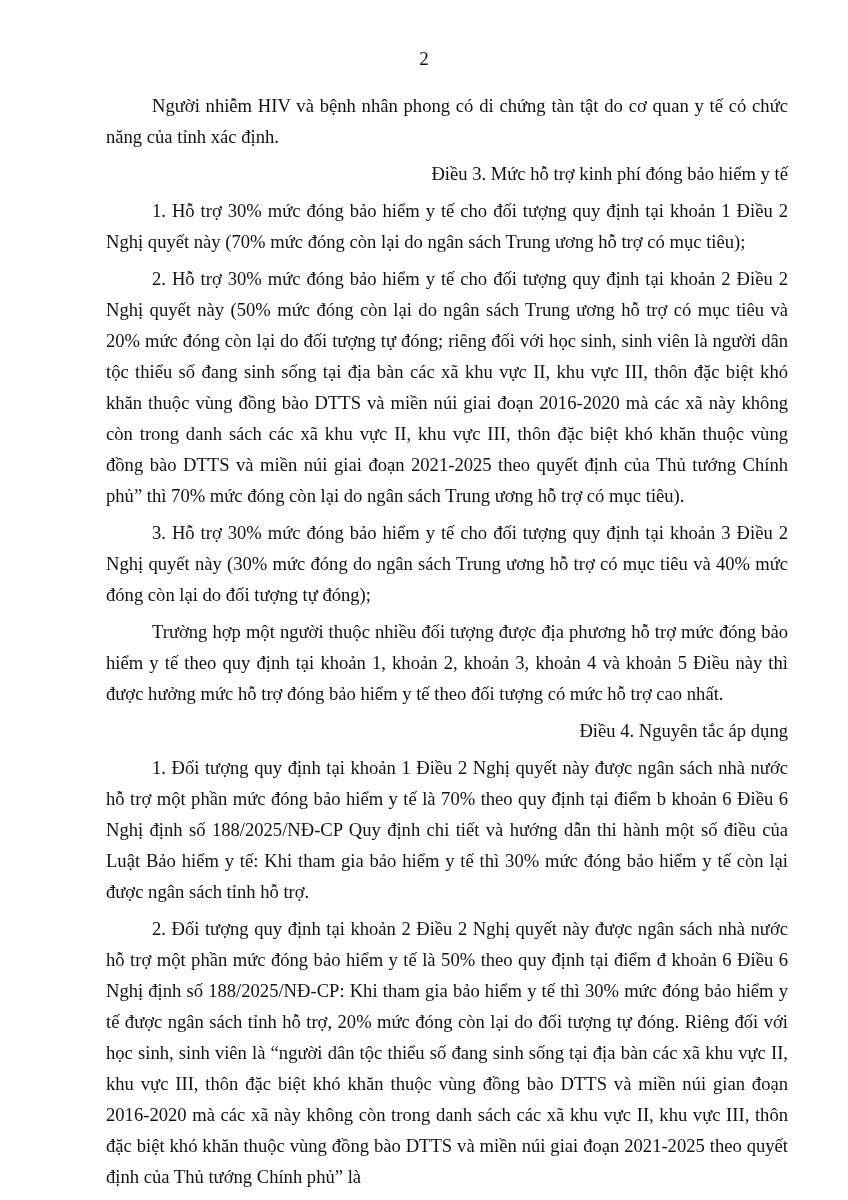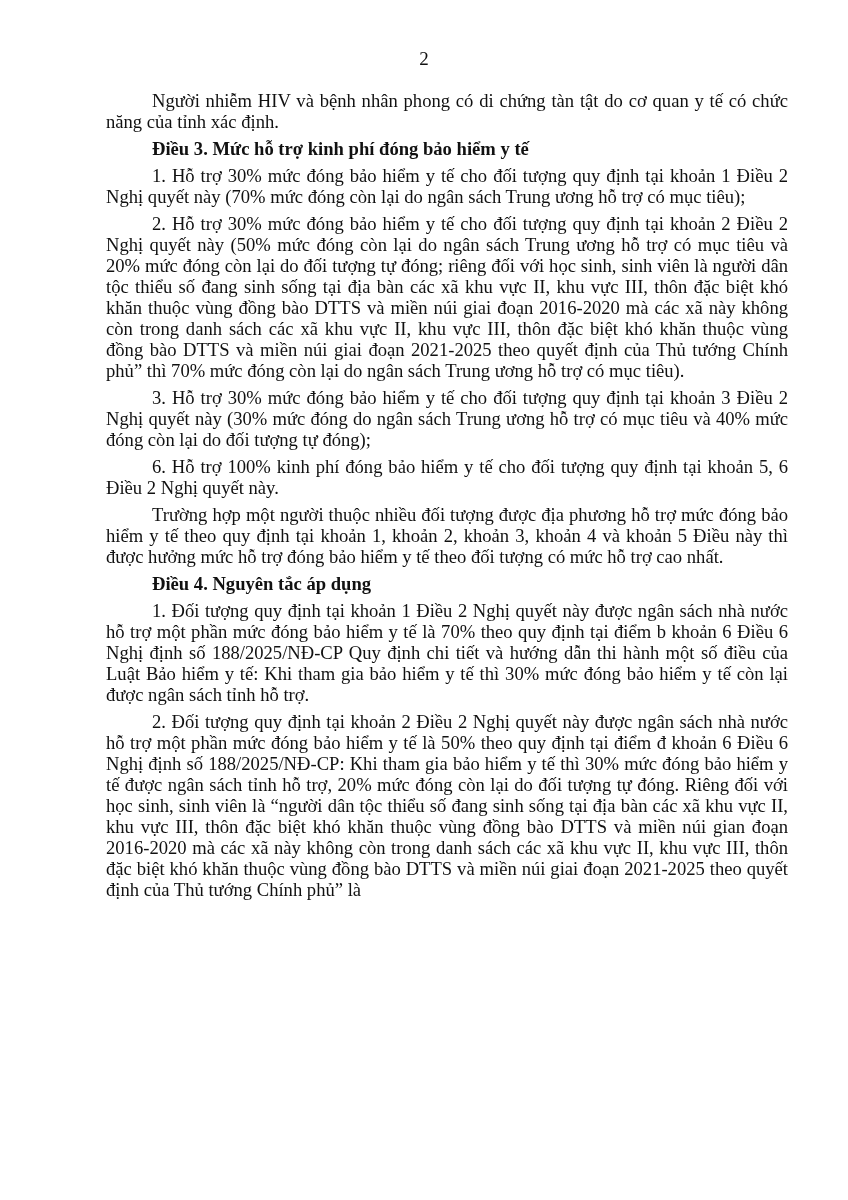--- a/index.html
+++ b/index.html
@@ -7,34 +7,33 @@
     width: 848px; height: 1200px; overflow: hidden; position: relative;
     font-family: "Liberation Serif", "DejaVu Serif", serif;
     color: #111111;
   }
   .page-number {
     position: absolute; top: 48px; left: 0; width: 848px;
     text-align: center; font-size: 19px;
   }
   .content {
     position: absolute; top: 90px; left: 106px; width: 682px;
-    font-size: 18.6px; line-height: 21px;
+    font-size: 18.6px; line-height: 31px;
   }
   .para { text-align: justify; text-indent: 46px; margin: 0 0 6px 0; }
-  .heading { font-weight: bold; text-indent: 46px; margin: 0 0 6px 0; }
+  .heading { font-weight: normal; text-indent: 46px; margin: 0 0 6px 0; text-align: right; }
   .it { }
 </style>
 </head>
 <body>
 
 <div class="page-number">2</div>
 <div class="content" id="content">
     <p class="para"><span>Người nhiễm HIV và bệnh nhân phong có di chứng tàn tật do cơ quan y tế có chức năng của tỉnh xác định.</span></p>
     <p class="heading"><span>Điều 3. Mức hỗ trợ kinh phí đóng bảo hiểm y tế</span></p>
     <p class="para"><span>1. Hỗ trợ 30% mức đóng bảo hiểm y tế cho đối tượng quy định tại khoản 1 Điều 2 Nghị quyết này (70% mức đóng còn lại do ngân sách Trung ương hỗ trợ có mục tiêu);</span></p>
     <p class="para"><span>2. Hỗ trợ 30% mức đóng bảo hiểm y tế cho đối tượng quy định tại khoản 2 Điều 2 Nghị quyết này (50% mức đóng còn lại do ngân sách Trung ương hỗ trợ có mục tiêu và 20% mức đóng còn lại do đối tượng tự đóng; </span><span class="it">riêng đối với học sinh, sinh viên là </span><span>người </span><span class="it">dân tộc thiểu số đang sinh sống tại địa bàn các xã khu vực II, khu vực III, thôn đặc biệt khó khăn thuộc vùng đồng bào DTTS và miền núi giai đoạn 2016-2020 mà các xã này không còn trong danh sách các xã khu vực II, khu vực III, thôn đặc biệt khó khăn thuộc vùng đồng bào DTTS và miền núi giai đoạn 2021-2025 theo quyết định của Thủ tướng Chính phủ” thì </span><span>70% mức đóng còn lại do ngân sách Trung ương hỗ trợ có mục tiêu).</span></p>
     <p class="para"><span>3. Hỗ trợ 30% mức đóng bảo hiểm y tế cho đối tượng quy định tại khoản 3 Điều 2 Nghị quyết này (30% mức đóng do ngân sách Trung ương hỗ trợ có mục tiêu và 40% mức đóng còn lại do đối tượng tự đóng);</span></p>
-    <p class="para"><span>6. Hỗ trợ 100% kinh phí đóng bảo hiểm y tế cho đối tượng quy định tại khoản 5, 6 Điều 2 Nghị quyết này.</span></p>
     <p class="para"><span>Trường hợp một người thuộc nhiều đối tượng được địa phương hỗ trợ mức đóng bảo hiểm y tế theo quy định tại khoản 1, khoản 2, khoản 3, khoản 4 và khoản 5 Điều này thì được hưởng mức hỗ trợ đóng bảo hiểm y tế theo đối tượng có mức hỗ trợ cao nhất.</span></p>
     <p class="heading"><span>Điều 4. Nguyên tắc áp dụng</span></p>
     <p class="para"><span>1. Đối tượng quy định tại khoản 1 Điều 2 Nghị quyết này được ngân sách nhà nước hỗ trợ một phần mức đóng bảo hiểm y tế là 70% theo quy định tại điểm b khoản 6 Điều 6 Nghị định số 188/2025/NĐ-CP Quy định chi tiết và hướng dẫn thi hành một số điều của Luật Bảo hiểm y tế: Khi tham gia bảo hiểm y tế thì 30% mức đóng bảo hiểm y tế còn lại được ngân sách tỉnh hỗ trợ.</span></p>
     <p class="para"><span>2. Đối tượng quy định tại khoản 2 Điều 2 Nghị quyết này được ngân sách nhà nước hỗ trợ một phần mức đóng bảo hiểm y tế là 50% theo quy định tại điểm đ khoản 6 Điều 6 Nghị định số 188/2025/NĐ-CP: Khi tham gia bảo hiểm y tế thì 30% mức đóng bảo hiểm y tế được ngân sách tỉnh hỗ trợ, 20% mức đóng còn lại do đối tượng tự đóng. </span><span class="it">Riêng đối với học sinh, sinh viên là </span><span>“người </span><span class="it">dân tộc thiểu số đang sinh sống tại địa bàn các xã khu vực II, khu vực III, thôn đặc biệt khó khăn thuộc vùng đồng bào DTTS và miền núi gian đoạn 2016-2020 mà các xã này không còn trong danh sách các xã khu vực II, khu vực III, thôn đặc biệt khó khăn thuộc vùng đồng bào DTTS và miền núi giai đoạn 2021-2025</span><span> theo quyết định của Thủ tướng Chính phủ” là</span></p>
   </div>
 
 </body></html>

